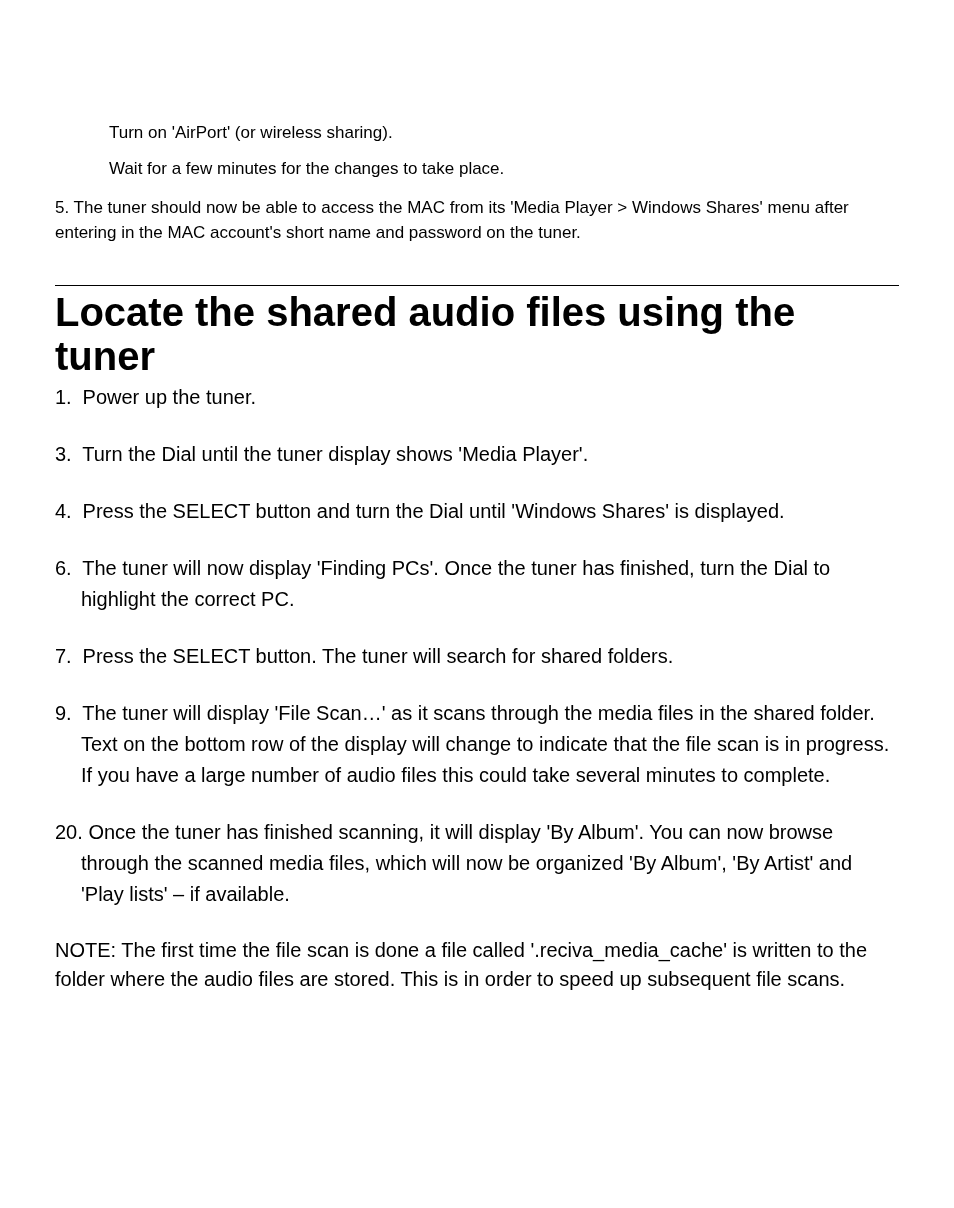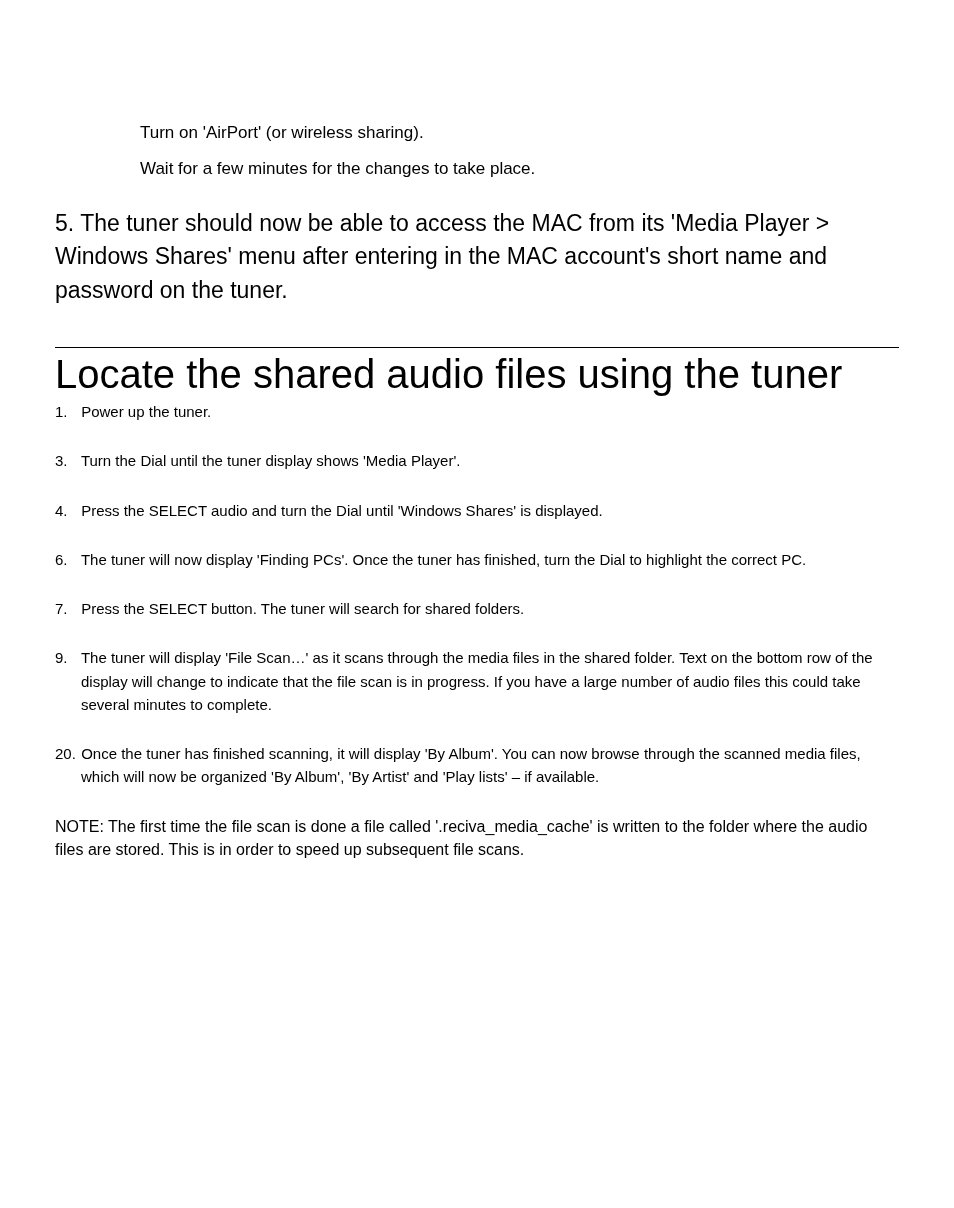--- a/index.html
+++ b/index.html
@@ -9,62 +9,62 @@
     font-family: Arial, Helvetica, sans-serif;
     color: #000000;
   }
   .page {
     width: 954px;
     min-height: 1208px;
     box-sizing: border-box;
     padding: 120px 55px 60px 55px;
   }
   .indent-block {
-    margin-left: 85px;
+    margin-left: 54px;
     font-size: 17px;
     line-height: 1.5;
   }
   .indent-line {
     margin-bottom: 10px;
   }
   .para {
-    font-size: 23px;
+    font-size: 17px;
     line-height: 1.45;
-    margin-top: 26px;
+    margin-top: 15px;
   }
   hr.rule {
     border: none;
     border-top: 1.5px solid #000;
     margin: 40px 0 4px 0;
   }
   h1.section-title {
     font-size: 40px;
-    font-weight: 400;
+    font-weight: 700;
     margin: 0 0 4px 0;
     line-height: 1.1;
   }
   ol.steps {
     list-style: none;
     padding: 0;
     margin: 0;
-    font-size: 15px;
+    font-size: 20px;
   }
   ol.steps > li {
     margin-bottom: 26px;
     line-height: 1.55;
     padding-left: 26px;
     text-indent: -26px;
   }
   ol.steps > li .num {
     display: inline-block;
     min-width: 22px;
     text-indent: 0;
   }
   .note {
-    font-size: 16px;
+    font-size: 20px;
     line-height: 1.45;
     margin-top: 18px;
   }
 </style>
 </head>
 <body>
 
 <div class="page">
 
   <div class="indent-block">
@@ -74,21 +74,21 @@
 
   <div class="para">5. The tuner should now be able to access the MAC from its 'Media Player &gt; Windows Shares' menu after entering in the MAC account's short name and password on the tuner.</div>
 
   <hr class="rule">
 
   <h1 class="section-title">Locate the shared audio files using the tuner</h1>
 
   <ol class="steps">
     <li><span class="num">1.</span> <span>Power up the tuner.</span></li>
     <li><span class="num">3.</span> <span>Turn the Dial until the tuner display shows 'Media Player'.</span></li>
-    <li><span class="num">4.</span> <span>Press the SELECT audio and turn the Dial until  'Windows Shares' is displayed.</span></li>
+    <li><span class="num">4.</span> <span>Press the SELECT button and turn the Dial until  'Windows Shares' is displayed.</span></li>
     <li><span class="num">6.</span> <span>The tuner will now display 'Finding PCs'. Once the tuner has finished, turn the Dial to highlight the correct PC.</span></li>
     <li><span class="num">7.</span> <span>Press the SELECT button. The tuner will search for shared folders.</span></li>
     <li><span class="num">9.</span> <span>The tuner will display 'File Scan…' as it scans through the media files in the shared folder. Text on the bottom row of the display will change to indicate that the file scan is in progress. If you have a large number of audio files this could take several minutes to complete.</span></li>
     <li><span class="num">20.</span> <span>Once the tuner has finished scanning, it will display 'By Album'. You can now browse through the scanned media files, which will now be organized 'By Album', 'By Artist' and 'Play lists' – if available.</span></li>
   </ol>
 
   <div class="note">NOTE: The first time the file scan is done a file called '.reciva_media_cache' is written to the folder where the audio files are stored. This is in order to speed up subsequent file scans.</div>
 
 </div>
 

